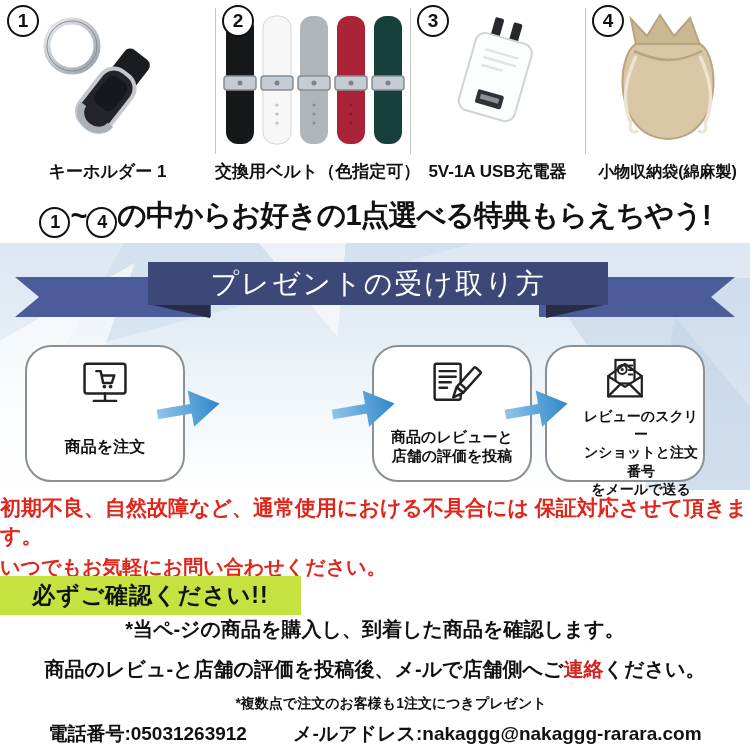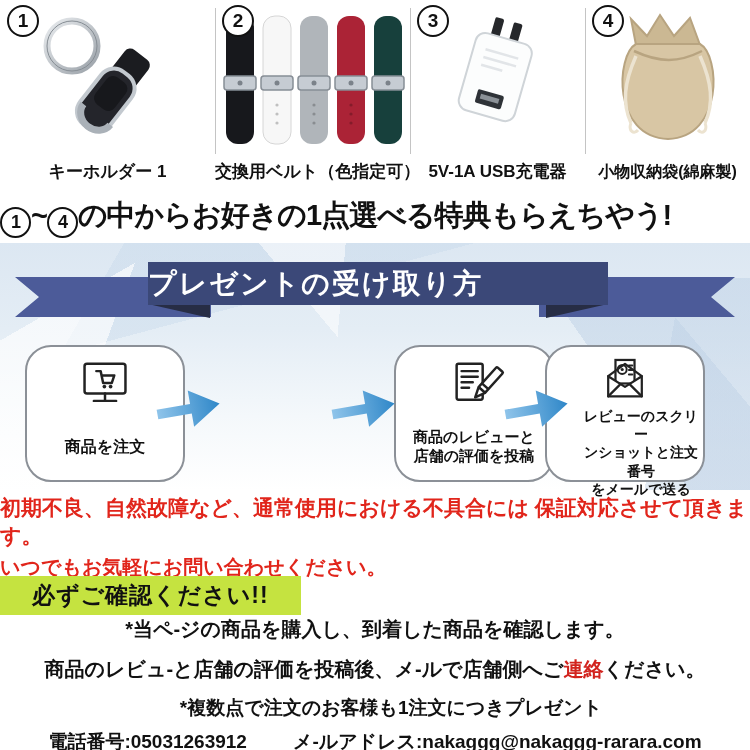--- a/index.html
+++ b/index.html
@@ -15,21 +15,21 @@
   .pcell-4{left:585px;width:165px;}
   .pdivider{position:absolute;top:8px;width:1px;height:146px;background:#c4c4c4;}
   .circle-num{position:absolute;top:5px;left:7px;width:28px;height:28px;border:2px solid #111;
     border-radius:50%;display:flex;align-items:center;justify-content:center;
     font-size:19px;font-weight:700;background:#fff;z-index:2;}
   .pimg{position:absolute;top:6px;left:0;right:0;height:148px;display:flex;align-items:center;justify-content:center;}
   .plabel{position:absolute;bottom:2px;left:0;right:0;text-align:center;font-size:17px;font-weight:700;white-space:nowrap;}
   .pcell-4 .plabel{font-size:16px;}
 
   
-  .sec-headline{position:absolute;top:196px;left:0;width:750px;
+  .sec-headline{position:absolute;top:196px;left:0;width:750px;text-align:center;
     font-size:29px;font-weight:700;letter-spacing:-1px;}
   .inline-circle{display:inline-flex;width:27px;height:27px;border:2px solid #111;border-radius:50%;
     align-items:center;justify-content:center;font-size:18px;font-weight:700;vertical-align:-3px;}
 
   
   .sec-bluezone{position:absolute;top:243px;left:0;width:750px;height:247px;
     background:
       conic-gradient(from 200deg at 18% 8%, rgba(255,255,255,.65) 0 40deg, rgba(255,255,255,0) 40deg),
       conic-gradient(from 90deg at 72% 14%, rgba(186,206,228,.45) 0 55deg, rgba(255,255,255,0) 55deg),
       conic-gradient(from 320deg at 45% 38%, rgba(255,255,255,.55) 0 45deg, rgba(255,255,255,0) 45deg),
@@ -38,26 +38,26 @@
       linear-gradient(180deg,#dce7f2 0%,#e4edf5 35%,#f4f8fb 70%,#ffffff 100%);}
 
   
   .ribbon-tail{position:absolute;top:34px;height:40px;background:#4c5b99;}
   .ribbon-tail-left{left:15px;width:196px;clip-path:polygon(0 0,100% 0,100% 100%,0 100%,24px 50%);}
   .ribbon-tail-right{left:539px;width:196px;clip-path:polygon(0 0,100% 0,calc(100% - 24px) 50%,100% 100%,0 100%);}
   .ribbon-fold{position:absolute;top:61px;width:62px;height:14px;background:#272d45;}
   .ribbon-fold-left{left:148px;clip-path:polygon(0 0,100% 0,100% 100%);}
   .ribbon-fold-right{left:546px;clip-path:polygon(0 0,100% 0,0 100%);}
   .ribbon-band{position:absolute;top:19px;left:148px;width:460px;height:43px;background:#3b4878;
-    display:flex;align-items:center;color:#fff;font-size:28px;font-weight:700;letter-spacing:2px;}
+    display:flex;align-items:center;justify-content:center;color:#fff;font-size:28px;font-weight:400;letter-spacing:2px;}
 
   
   .step-box{position:absolute;top:102px;width:160px;height:137px;background:#fff;border:2px solid #8b9097;
     border-radius:26px;box-sizing:border-box;display:flex;flex-direction:column;align-items:center;z-index:1;}
-  .step-1{left:25px;} .step-2{left:200px;} .step-3{left:394px;} .step-4{left:545px;}
+  .step-1{left:25px;} .step-2{left:200px;} .step-3{left:372px;} .step-4{left:545px;}
   .step-icon{margin-top:6px;height:66px;display:flex;align-items:center;justify-content:center;}
   .step-4 .step-icon{height:56px;margin-top:4px;}
   .step-label{flex:1;display:flex;align-items:center;text-align:center;font-size:16px;font-weight:600;
     line-height:1.25;white-space:pre-line;padding-bottom:6px;}
   .step-3 .step-label{font-size:15px;}
   .step-4 .step-label{font-size:14px;line-height:1.3;margin-left:32px;}
   .step-arrow{position:absolute;top:140px;width:66px;height:52px;z-index:3;transform:rotate(-10deg);}
   .arrow-a{left:156px;} .arrow-b{left:331px;} .arrow-c{left:504px;}
 
   
@@ -69,21 +69,21 @@
   
   .sec-badge{position:absolute;top:576px;left:0;width:750px;}
   .badge{display:inline-block;background:#c5e340;color:#111;font-size:23px;font-weight:800;
     padding:4px 32px;letter-spacing:1px;}
 
   
   .sec-notes{position:absolute;top:616px;left:0;width:750px;text-align:center;font-weight:700;color:#111;}
   .note-1{font-size:20px;margin-bottom:13px;}
   .note-2{font-size:20px;margin-bottom:12px;}
   .note-red{color:#d2231e;}
-  .note-3{font-size:19px;margin-bottom:8px;padding-left:32px;}
+  .note-3{font-size:14px;margin-bottom:8px;padding-left:32px;}
   .note-contact{font-size:19px;display:flex;justify-content:center;gap:46px;}
 
   svg{display:block;}
   .icon-stroke{stroke:#222;stroke-width:4;fill:none;stroke-linecap:round;stroke-linejoin:round;}
 </style>
 </head>
 <body>
 
 <div class="canvas">
 

